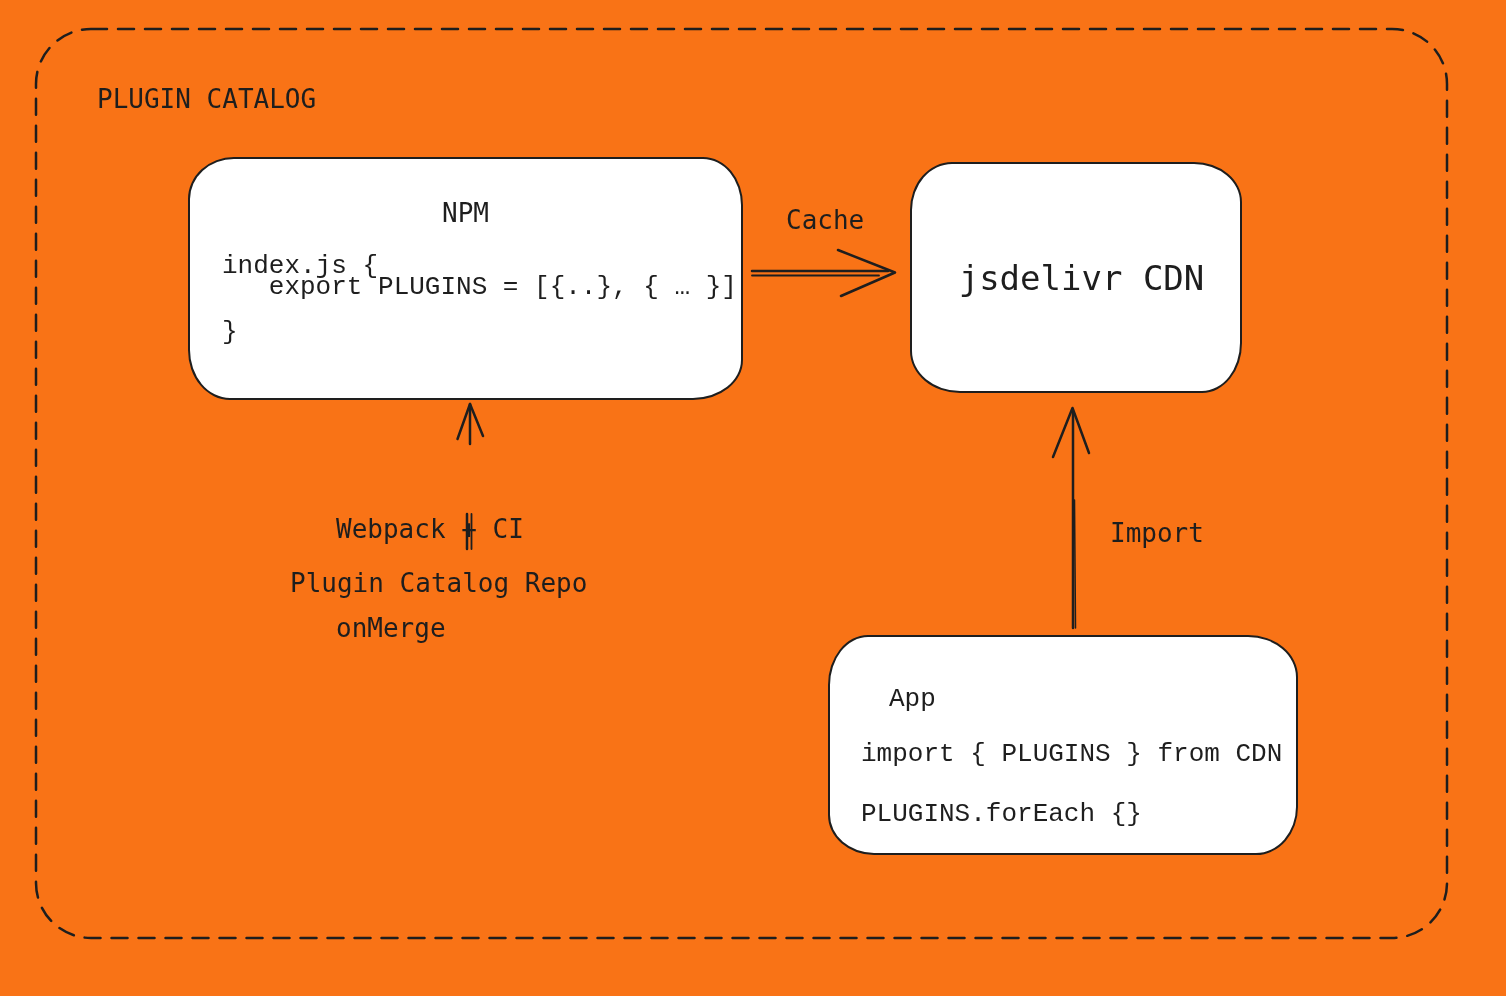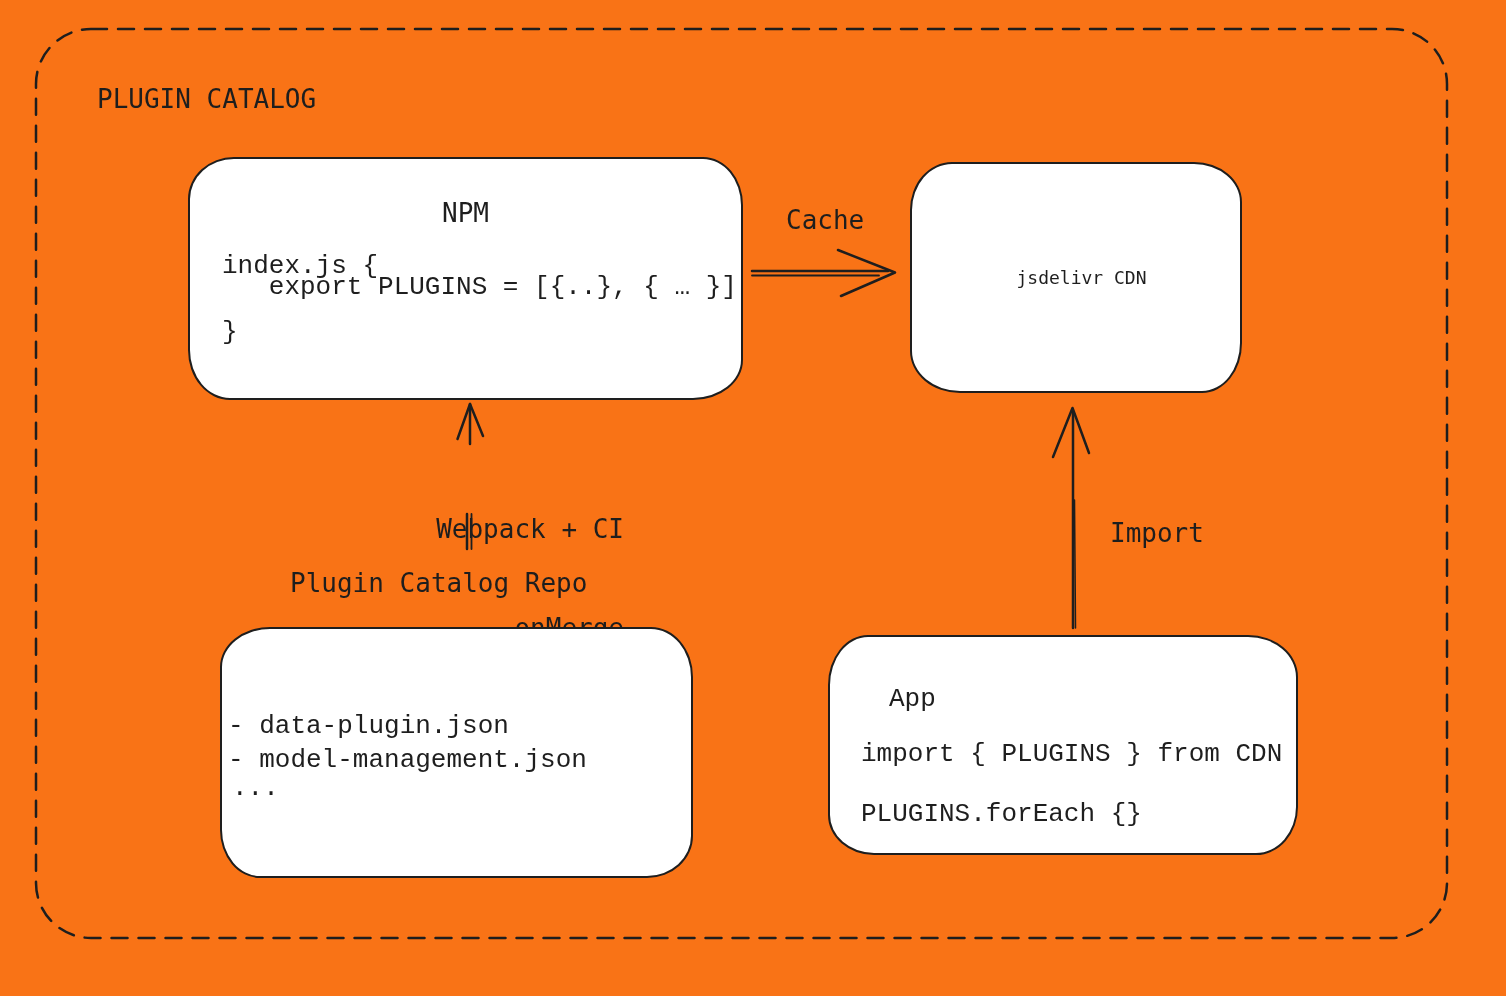--- a/index.html
+++ b/index.html
@@ -57,24 +57,24 @@
               border-radius: 46px 40px 50px 42px / 42px 48px 40px 50px; }
   #cdn-box  { left: 910px; top: 162px; width: 332px; height: 231px;
               border-radius: 42px 48px 40px 50px / 48px 40px 50px 42px;
               display: flex; align-items: center; justify-content: center; }
   #repo-box { left: 220px; top: 627px; width: 473px; height: 251px;
               border-radius: 50px 42px 46px 40px / 40px 50px 42px 48px; }
   #app-box  { left: 828px; top: 635px; width: 470px; height: 220px;
               border-radius: 40px 50px 42px 46px / 50px 42px 48px 40px; }
   #diagram-title   { left: 97px;  top: 83px; }
   #cache-label     { left: 786px; top: 204px; }
-  #build-label     { left: 344px; top: 447px; width: 280px; text-align: right; }
+  #build-label     { left: 336px; top: 447px; width: 280px; text-align: left; }
   #repo-label      { left: 290px; top: 567px; }
   #import-label    { left: 1110px; top: 517px; text-align: right; }
-  #cdn-title       { font-size: 18px; white-space: pre; }
+  #cdn-title       { font-size: 34px; white-space: pre; }
 </style>
 </head>
 <body>
 
 <div id="canvas">
 
   <svg class="overlay" viewBox="0 0 1506 1002" fill="none" stroke="#1e1e1e" stroke-width="2.5" stroke-linecap="round" stroke-linejoin="round">
 
     <rect x="36" y="29" width="1411" height="909" rx="55" ry="55" stroke-dasharray="16 11"></rect>
 
@@ -107,25 +107,20 @@
 
   <div class="label" id="cache-label">Cache</div>
 
   <div class="label" id="build-label">
     <div>Webpack + CI</div>
     <div>onMerge</div>
   </div>
 
   <div class="label" id="repo-label">Plugin Catalog Repo</div>
 
-  <div class="box" id="repo-box">
-    <div class="code-line" style="left: 6px; top: 81px;">- data-plugin.json</div>
-    <div class="code-line" style="left: 6px; top: 115px;">- model-management.json</div>
-    <div class="code-line" style="left: 10px; top: 143px;">...</div>
-  </div>
 
   <div class="label" id="import-label">Import</div>
 
   <div class="box" id="app-box">
     <div class="code-line" style="left: 31px; top: 46px; margin-left: 28px;">App</div>
     <div class="code-line" style="left: 31px; top: 101px;">import { PLUGINS } from CDN</div>
     <div class="code-line" style="left: 31px; top: 161px; text-align: right;">PLUGINS.forEach {}</div>
   </div>
 
 </div>

